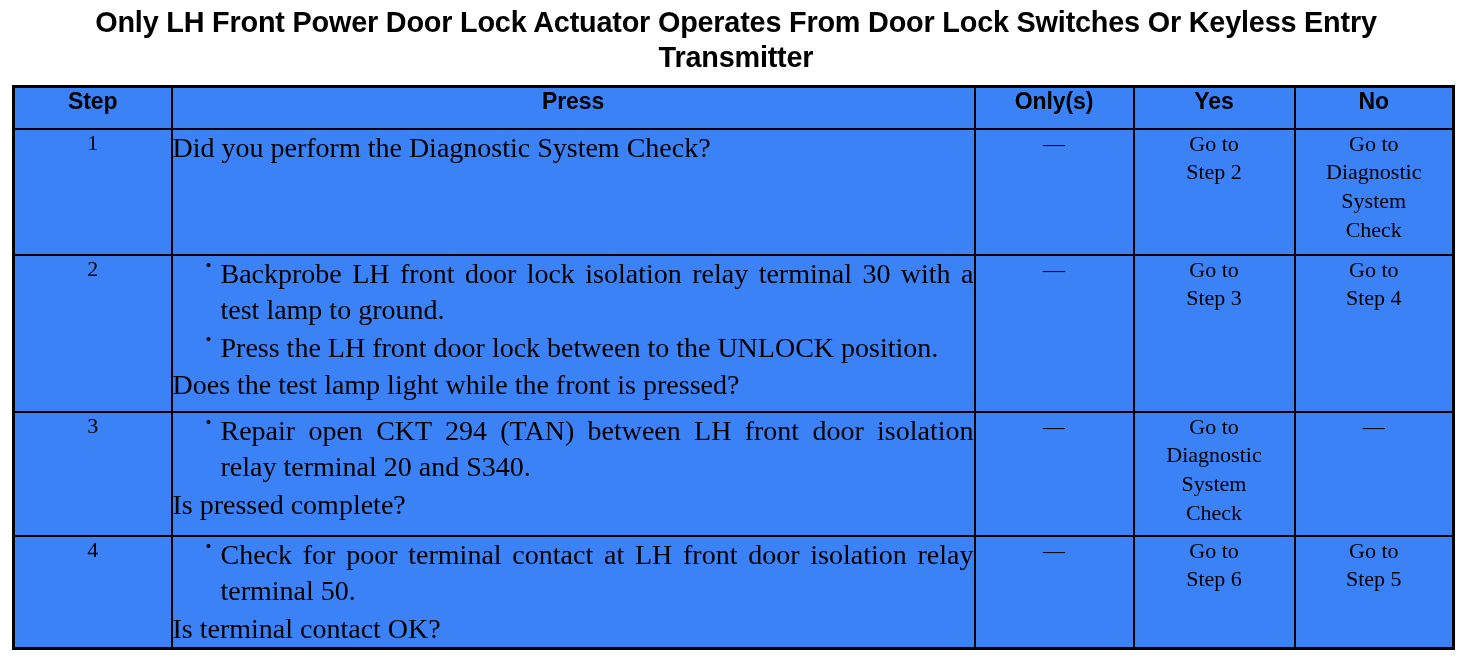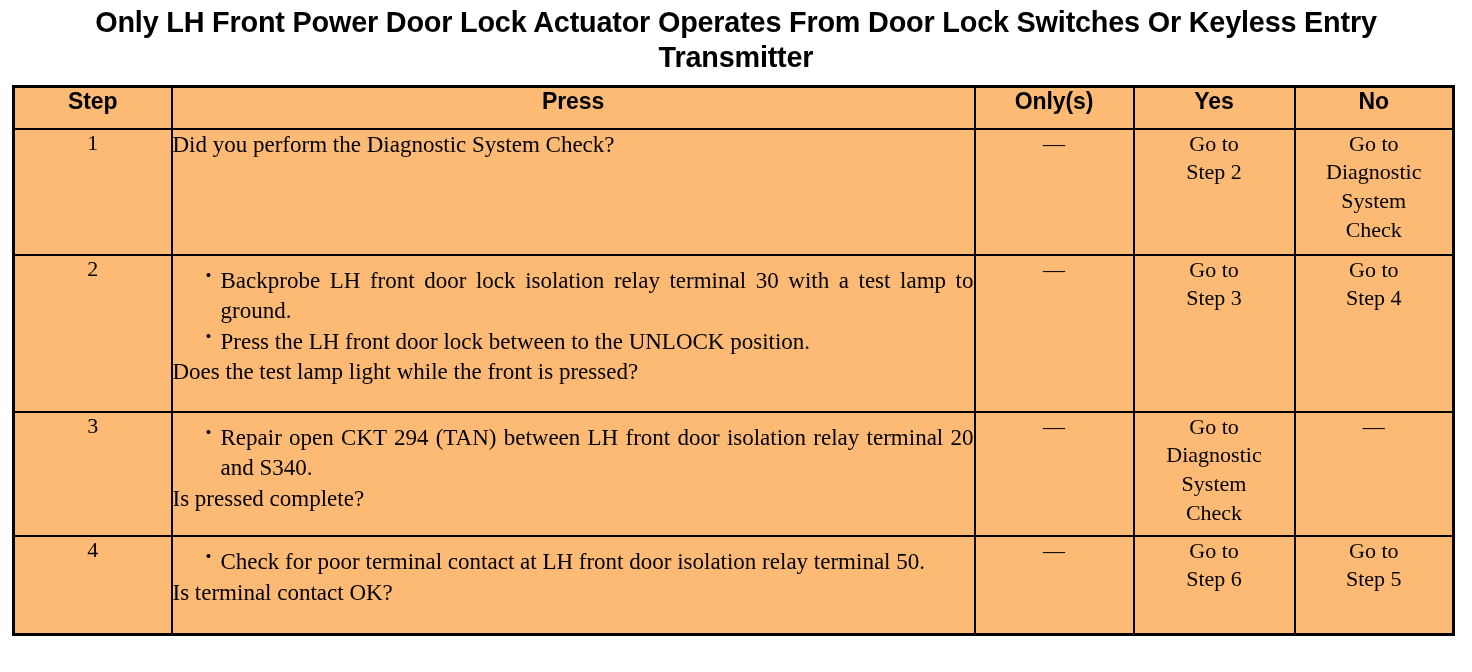--- a/index.html
+++ b/index.html
@@ -39,21 +39,21 @@
     border-collapse: collapse;
     width: 1440px;
     table-layout: fixed;
     border: 3px solid #000;
   }
   table.dtc th,
   table.dtc td {
     border: 2px solid #000000;
     vertical-align: top;
     padding: 0;
-    background: #fdba74;
+    background: #3b82f6;
   }
 
   
   col.c-step   { width: 158px; }
   col.c-action { width: 803px; }
   col.c-value  { width: 159px; }
   col.c-yes    { width: 161px; }
   col.c-no     { width: 159px; }
 
   
@@ -67,21 +67,21 @@
     letter-spacing: -0.1px;
   }
 
   
   td.step-cell {
     text-align: center;
     font-size: 22px;
     padding-top: 8px;
   }
   td.action-cell {
-    font-size: 23px;
+    font-size: 28px;
     line-height: 1.30;
     padding: 6px 6px 6px 7px;
     text-align: justify;
     text-justify: inter-word;
   }
   td.value-cell,
   td.yes-cell,
   td.no-cell {
     text-align: center;
     font-size: 22px;
@@ -91,21 +91,21 @@
 
   
   tr.r1 td { height: 124px; }
   tr.r2 td { height: 155px; }
   tr.r3 td { height: 122px; }
   tr.r4 td { height: 96px; }
 
   
   ul.bullets {
     list-style: none;
-    margin: 10px 0 0 0;
+    margin: 0 0 0 0;
     padding: 0;
   }
   ul.bullets li {
     position: relative;
     padding-left: 48px;
     margin: 0 0 1px 0;
     text-align: justify;
     text-justify: inter-word;
   }
   ul.bullets li::before {

